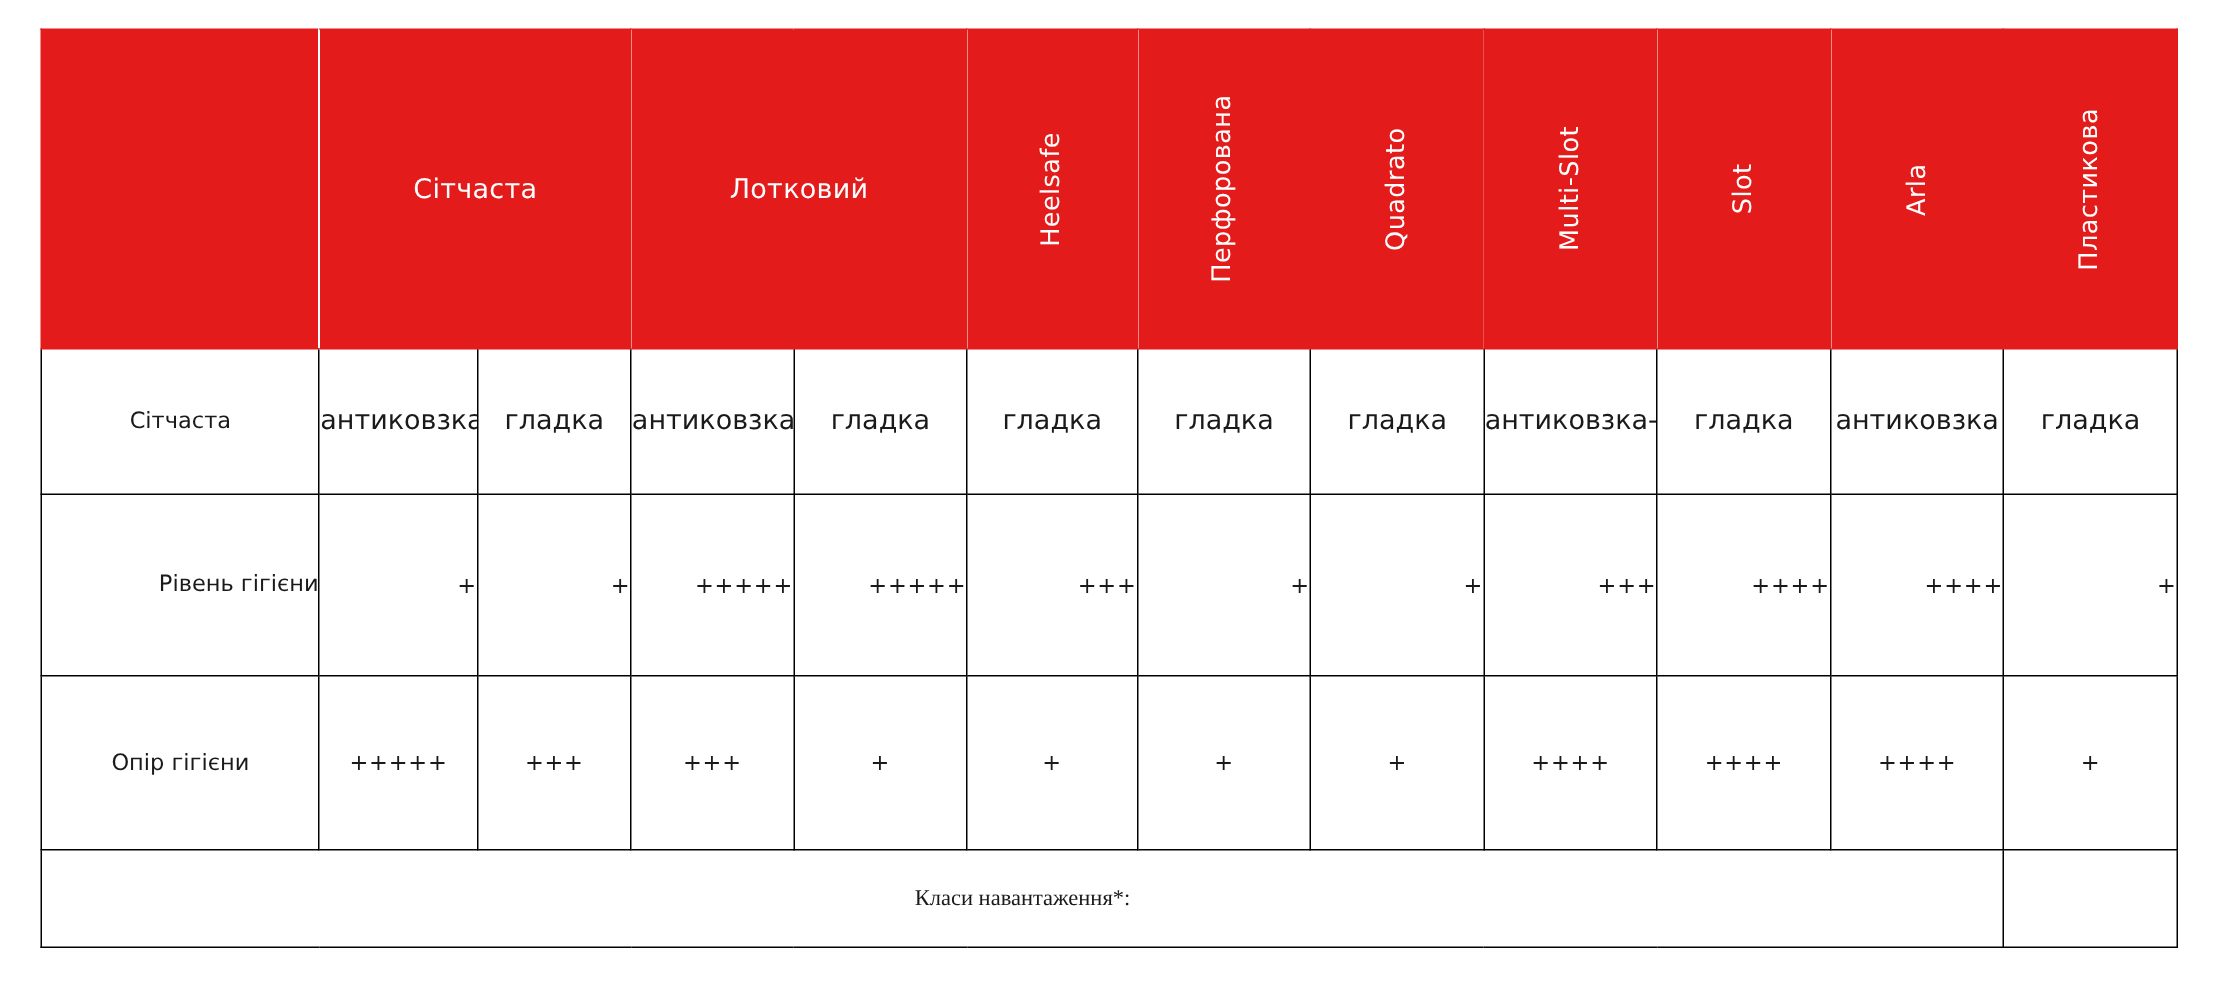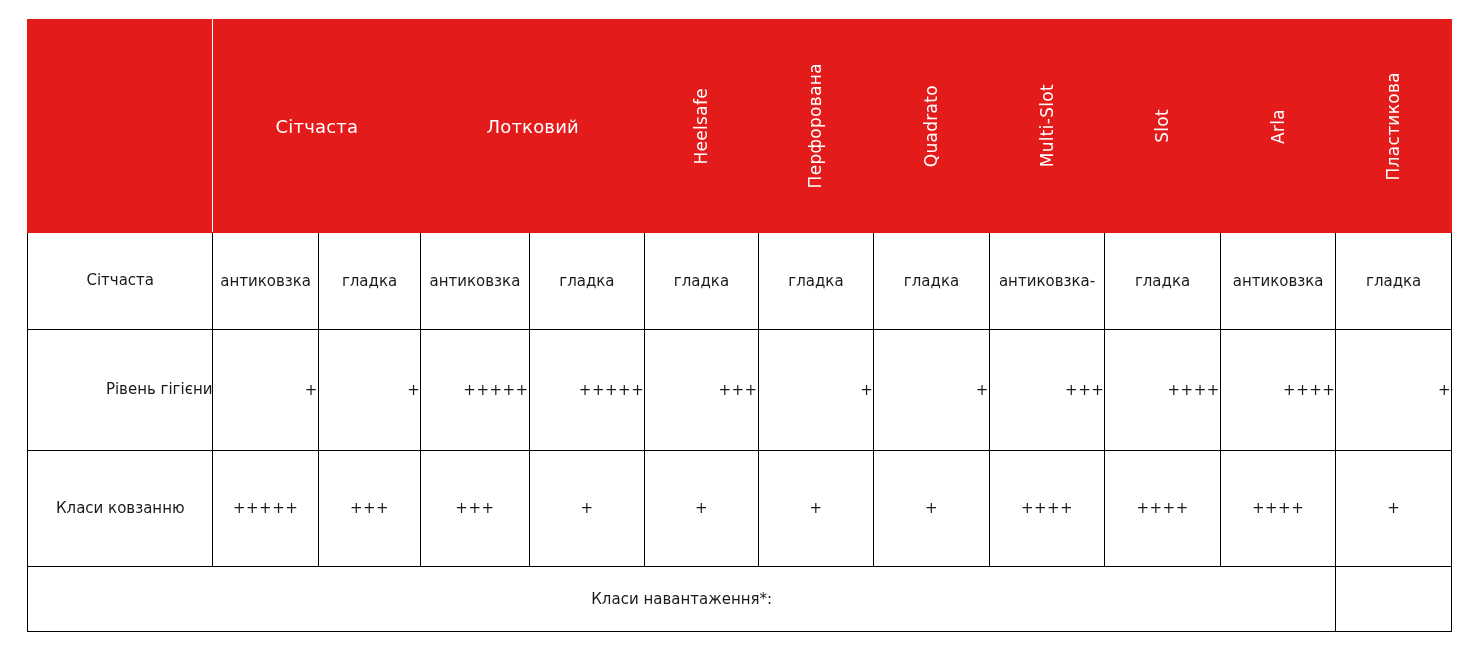--- a/index.html
+++ b/index.html
@@ -94,31 +94,31 @@
     font-size: 16px;
     color: #111111;
   }
   td.val {
     font-size: 15.5px;
     line-height: 1.25;
     white-space: normal;
     padding: 0 2px;
   }
   td.val.small {
-    font-size: 15px;
+    font-size: 18px;
   }
   td.plus {
     font-size: 17px;
     letter-spacing: 0.5px;
   }
 
   tr.r-surface td { height: 50px; }
   tr.r-hyg td     { height: 62px; text-align: right; }
   tr.r-slip td    { height: 60px; }
-  tr.r-section td { height: 33px; }
+  tr.r-section td { height: 33px; font-family: Liberation Serif, serif; }
   tr.r-class td   { height: 61px; }
 </style>
 </head>
 <body>
 
 <div class="sheet">
   <table class="spec">
     <colgroup>
       <col style="width:183px">
       <col style="width:104px">
@@ -216,21 +216,21 @@
         <td class="plus">+++</td>
         <td class="plus">+</td>
         <td class="plus">+</td>
         <td class="plus">+++</td>
         <td class="plus">++++</td>
         <td class="plus">++++</td>
         <td class="plus">+</td>
       </tr>
 
       <tr class="r-slip">
-        <td class="rowlabel">Класи ковзанню</td>
+        <td class="rowlabel">Опір гігієни</td>
         <td class="plus">+++++</td>
         <td class="plus">+++</td>
         <td class="plus">+++</td>
         <td class="plus">+</td>
         <td class="plus">+</td>
         <td class="plus">+</td>
         <td class="plus">+</td>
         <td class="plus">++++</td>
         <td class="plus">++++</td>
         <td class="plus">++++</td>

